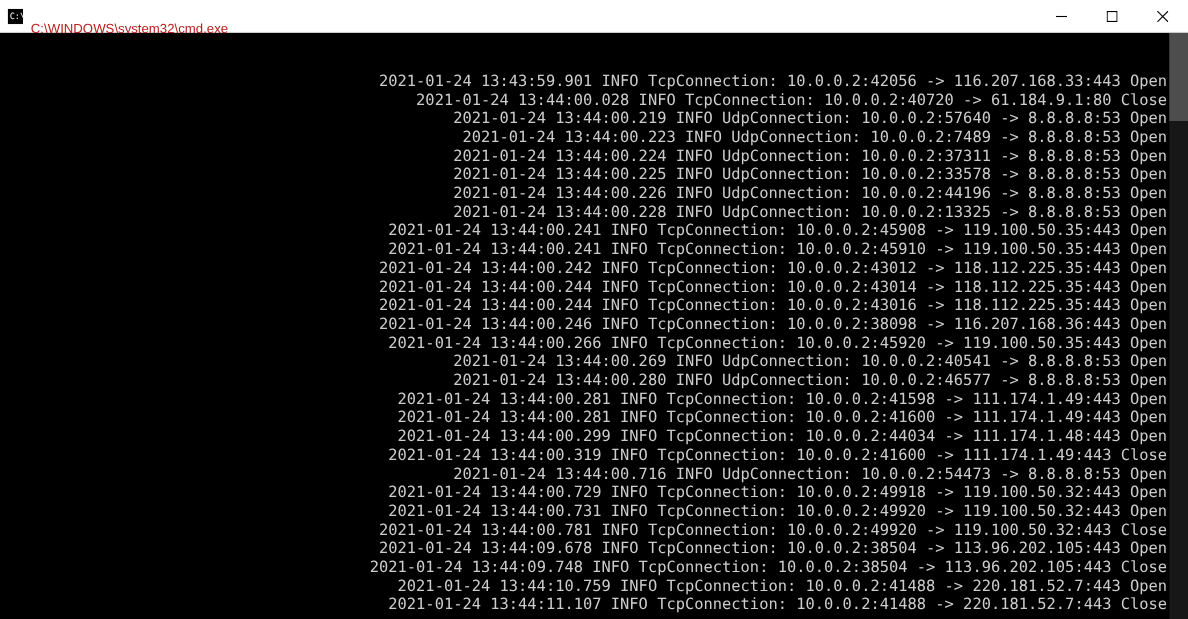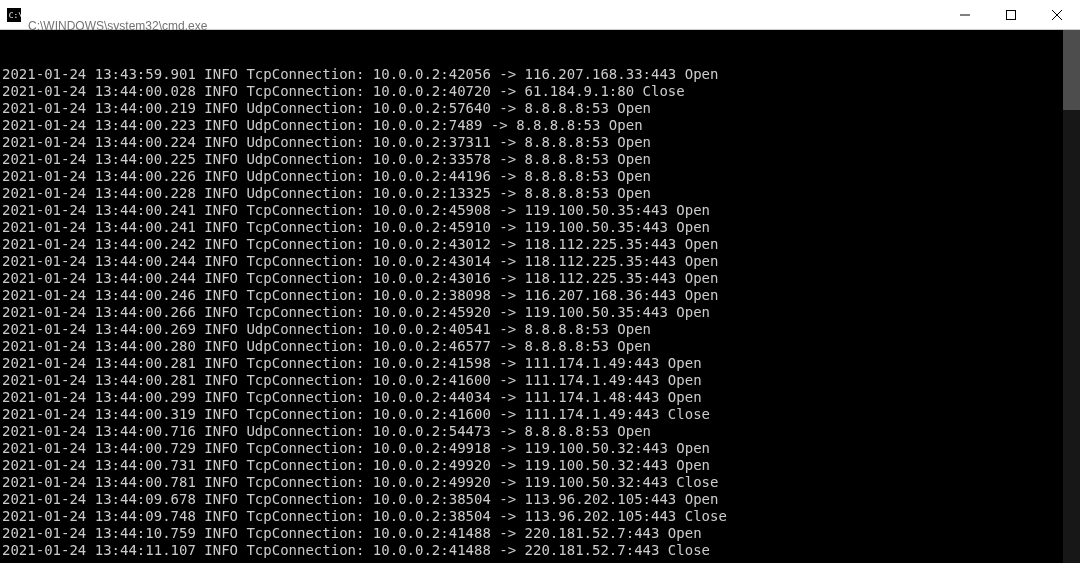--- a/index.html
+++ b/index.html
@@ -35,21 +35,21 @@
       align-items: center;
       justify-content: center;
     }
     .title-icon svg {
       width: 14px;
       height: 14px;
     }
     .title-text {
       font-family: 'Segoe UI', Tahoma, sans-serif;
       font-size: 12px;
-      color: #737373;
+      color: #b91c1c;
       margin-top: 23px;
     }
     .window-controls {
       display: flex;
       height: 100%;
     }
     .window-control {
       width: 46px;
       height: 30px;
       display: flex;
@@ -89,20 +89,21 @@
       position: absolute;
       right: 0;
       top: 0;
       width: 17px;
       height: 80px;
       background: #4d4d4d;
     }
     .log-line {
       padding: 0 2px;
       letter-spacing: 0px;
+      text-align: right;
     }
   </style>
 </head>
 <body>
 
 <div class="title-bar">
   <div class="title-left">
     <span class="title-icon">
       <svg viewBox="0 0 16 16">
           <rect x="0" y="0" width="16" height="16" fill="#000"></rect>

